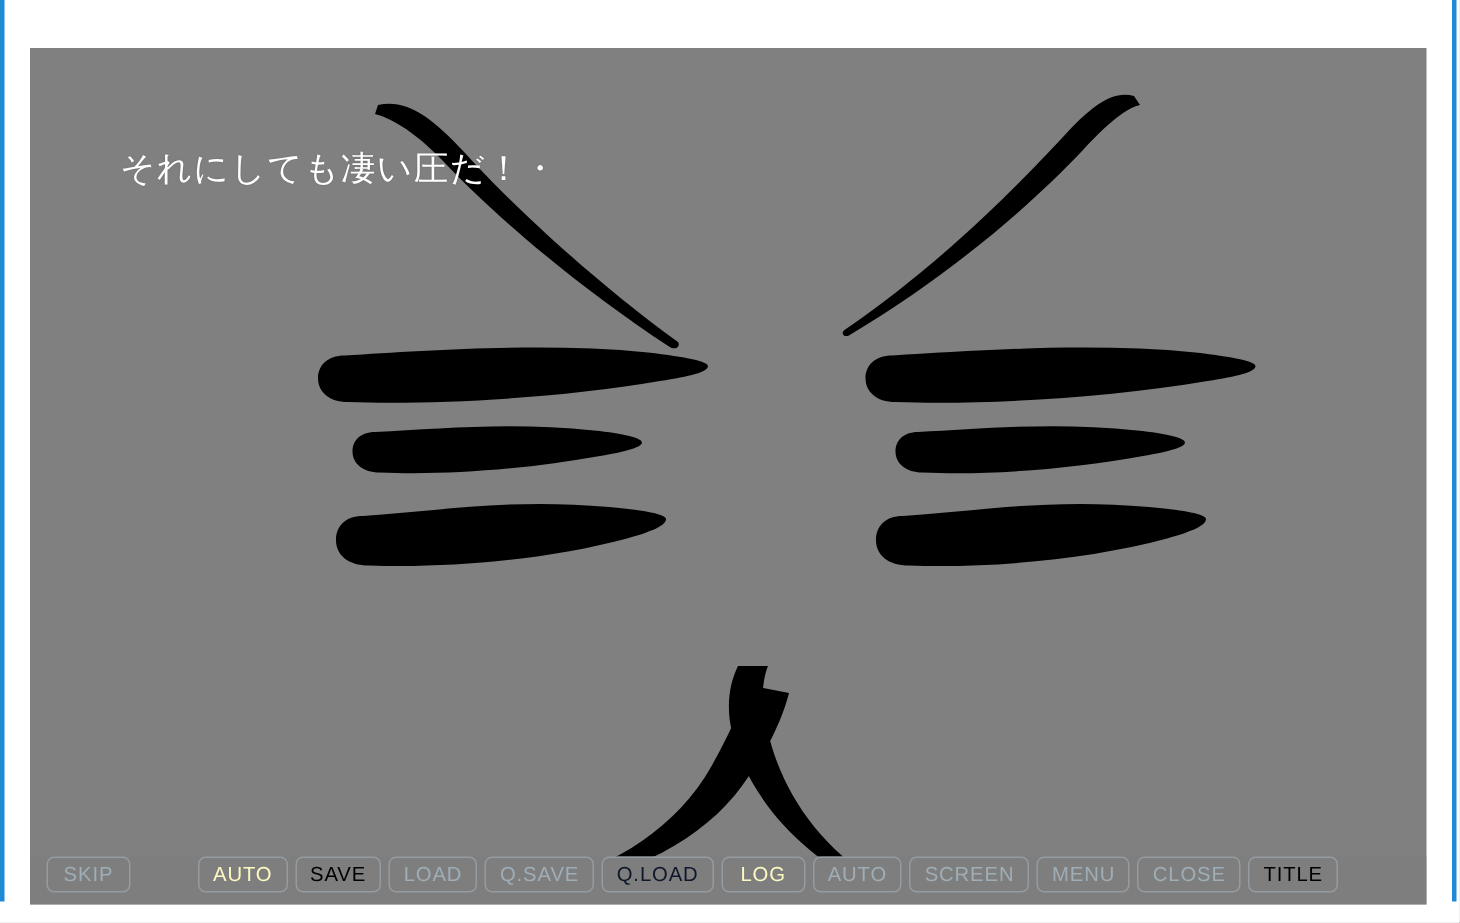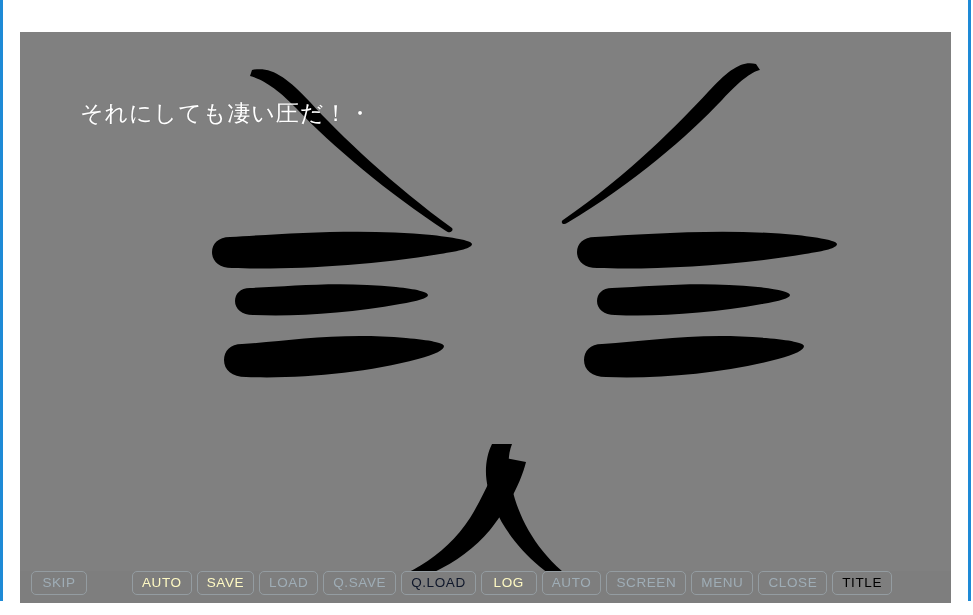--- a/index.html
+++ b/index.html
@@ -133,21 +133,21 @@
         </g>
     </svg>
 
     <div id="dialogue-layer">
       <div id="dialogue-text">それにしても凄い圧だ！・</div>
     </div>
 
     <div id="command-bar" style="background: rgb(126, 126, 126);">
         <div class="cmd-button" style="color: rgb(159, 173, 182);">SKIP</div>
         <div class="cmd-button" style="color: #fef9c3; margin-left: 40px;">AUTO</div>
-        <div class="cmd-button" style="color: #fef9c3;">SAVE</div>
+        <div class="cmd-button" style="color: #000000;">SAVE</div>
         <div class="cmd-button" style="color: rgb(159, 173, 182);">LOAD</div>
         <div class="cmd-button" style="color: rgb(159, 173, 182);">Q.SAVE</div>
         <div class="cmd-button" style="color: #0f172a;">Q.LOAD</div>
         <div class="cmd-button" style="color: #fef9c3;">LOG</div>
         <div class="cmd-button" style="color: rgb(159, 173, 182);">AUTO</div>
         <div class="cmd-button" style="color: rgb(159, 173, 182);">SCREEN</div>
         <div class="cmd-button" style="color: rgb(159, 173, 182);">MENU</div>
         <div class="cmd-button" style="color: rgb(159, 173, 182);">CLOSE</div>
         <div class="cmd-button" style="color: #000000;">TITLE</div>
       </div>

